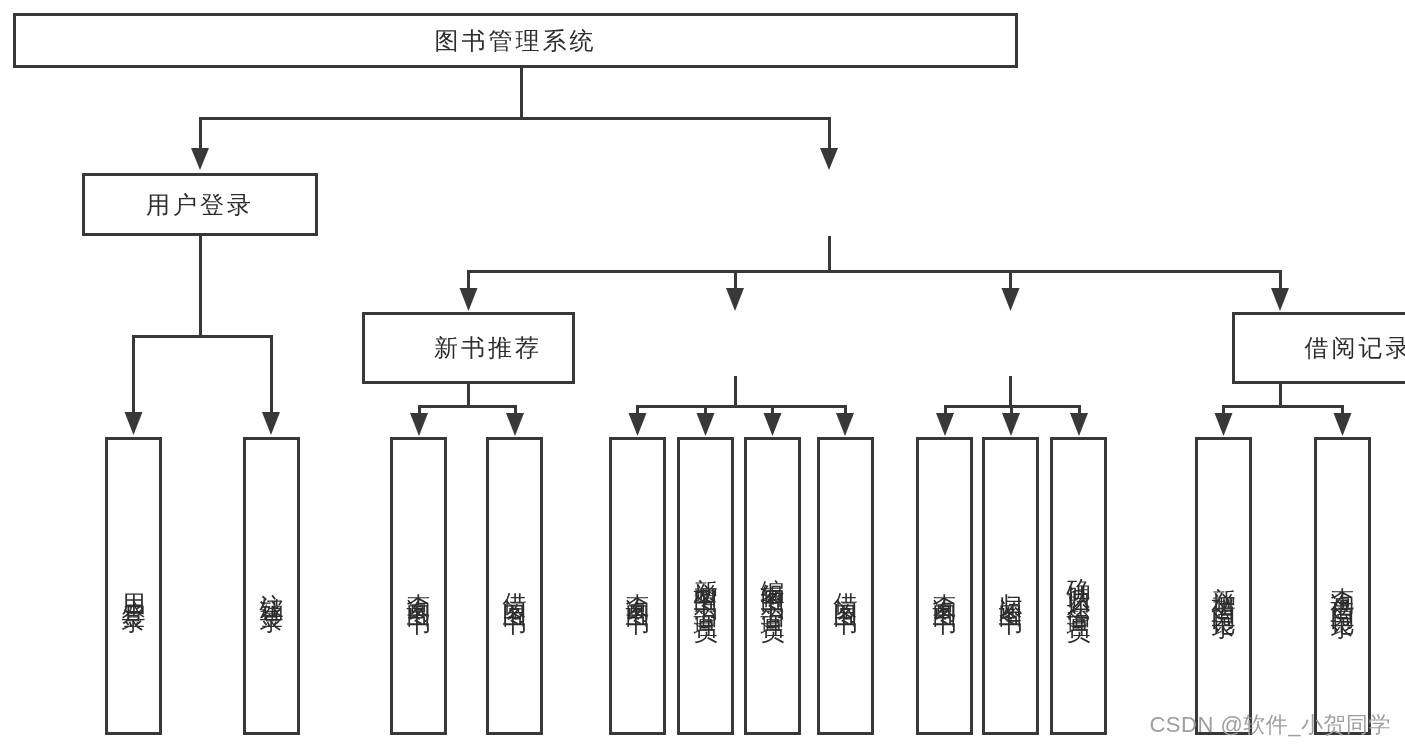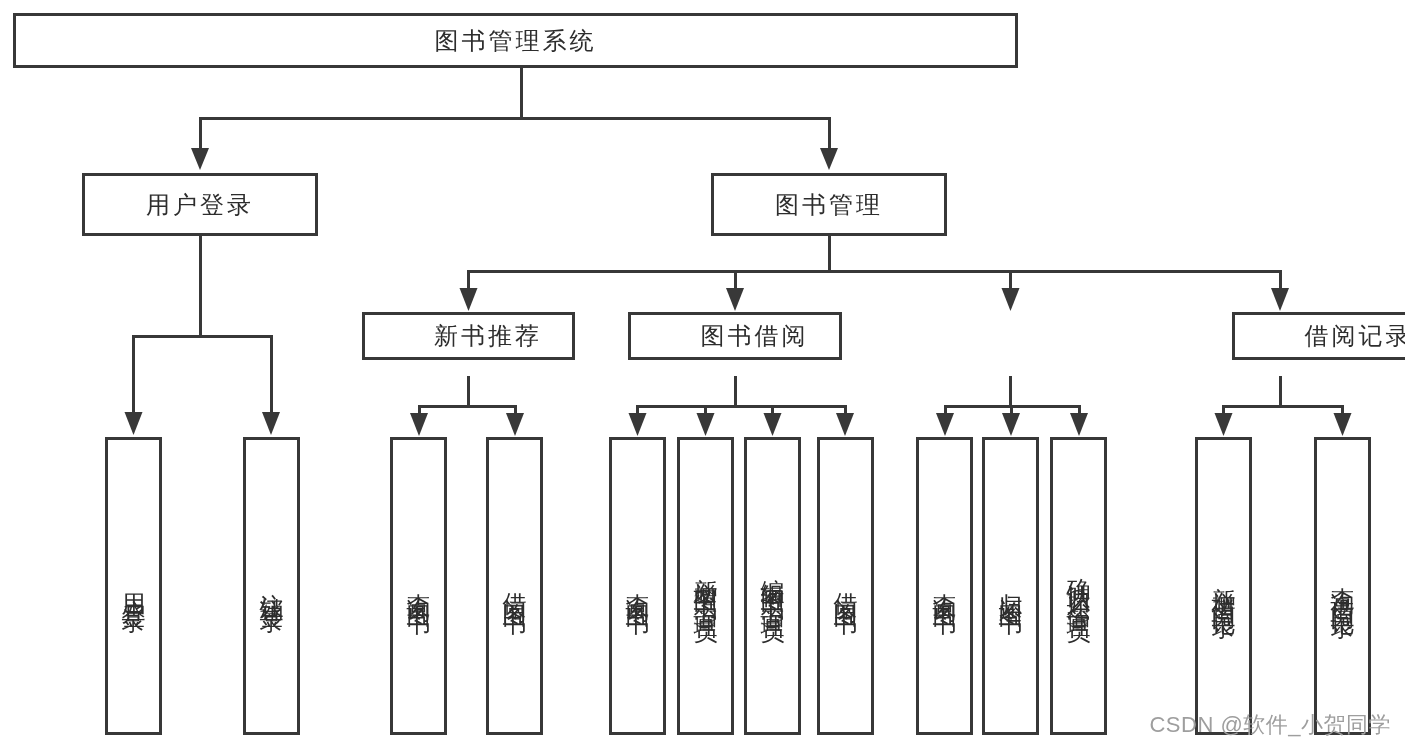--- a/index.html
+++ b/index.html
@@ -19,21 +19,21 @@
   svg.wires{position:absolute;left:0;top:0;z-index:0;}
   .node{
     position:absolute;z-index:1;box-sizing:border-box;
     border:3px solid var(--line);background:#fff;
     display:flex;align-items:center;justify-content:center;
     text-align:center;
   }
   .hlabel{font-size:24px;letter-spacing:3px;white-space:nowrap;}
   .root-node{left:13px;top:13px;width:1005px;height:55px;}
   .mid-node{top:173px;width:236px;height:63px;}
-  .mod-node{top:312px;height:48px;padding-left:39px;}
+  .mod-node{top:312px;height:72px;padding-left:39px;}
   .leaf{top:437px;width:57px;height:298px;}
   .leaf .vlabel{
     writing-mode:vertical-lr;text-orientation:mixed;
     font-size:24px;letter-spacing:6px;line-height:1;
     white-space:nowrap;
   }
   .watermark{
     position:absolute;z-index:2;right:14px;bottom:7px;
     font-size:22px;letter-spacing:0.5px;color:var(--wm);
     white-space:nowrap;
@@ -110,29 +110,23 @@
     </g>
   </svg>
 
   <div class="node root-node">
     <span class="hlabel">图书管理系统</span>
   </div>
 
   <div class="node mid-node" style="left:82px;">
     <span class="hlabel">用户登录</span>
   </div>
-  <div class="node mid-node" style="left:711px;">
-    <span class="hlabel">图书管理</span>
-  </div>
 
   <div class="node mod-node" style="left:362px;width:213px;">
     <span class="hlabel">新书推荐</span>
-  </div>
-  <div class="node mod-node" style="left:628px;width:214px;">
-    <span class="hlabel">图书借阅</span>
   </div>
   <div class="node mod-node" style="left:1232px;width:214px;">
     <span class="hlabel">借阅记录</span>
   </div>
 
   <div class="node leaf" style="left:105px;">
     <span class="vlabel">用户登录</span>
   </div>
   <div class="node leaf" style="left:243px;">
     <span class="vlabel">注销登录</span>

